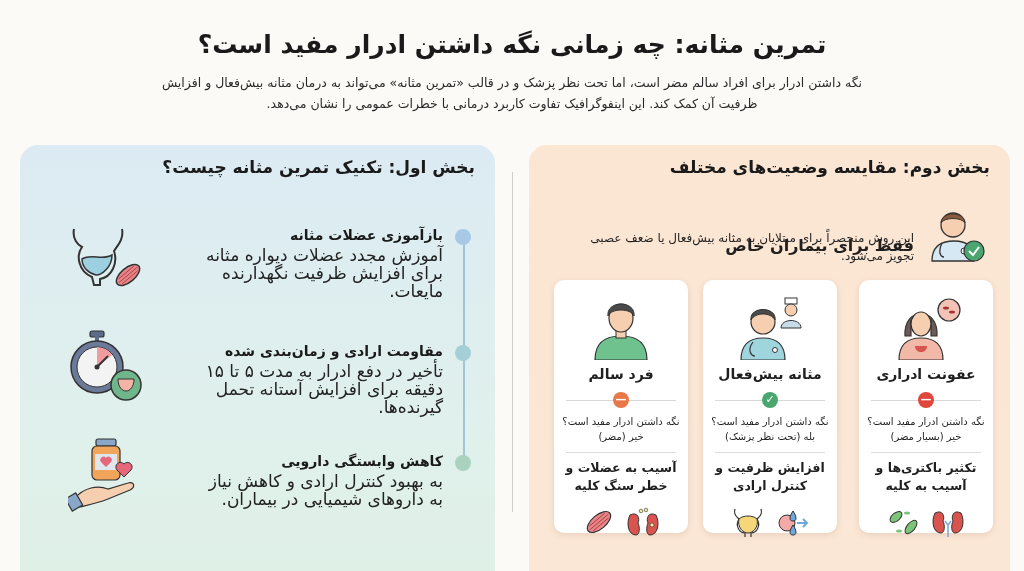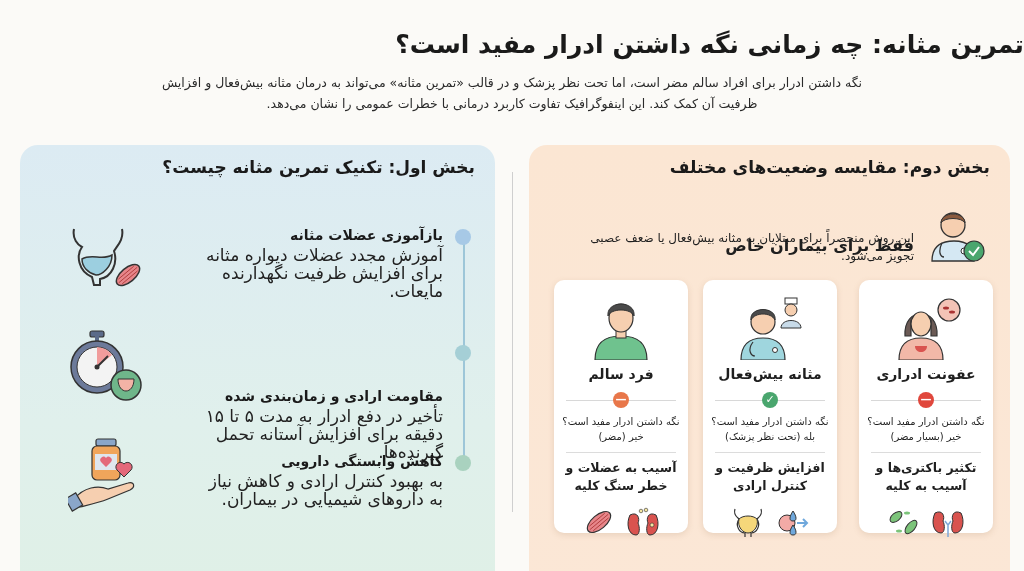--- a/index.html
+++ b/index.html
@@ -6,21 +6,21 @@
     html, body { width: 1024px; height: 571px; overflow: hidden; }
     body {
       background: #fbfaf7;
       font-family: "DejaVu Sans", "Liberation Sans", sans-serif;
       color: #1f1f1f;
       position: relative;
     }
     .header {
       position: absolute; top: 28px; left: 0; width: 1024px; text-align: center;
     }
-    .title { font-size: 25px; font-weight: bold; line-height: 34px; color: #1a1a1a; text-align: right; }
+    .title { font-size: 25px; font-weight: bold; line-height: 34px; color: #1a1a1a; }
     .subtitle {
       margin: 10px auto 0; width: 720px; font-size: 12.5px; line-height: 21px; color: #2a2a2a; 
     }
     .panel {
       position: absolute; top: 145px; height: 461px; border-radius: 18px;
     }
     .panel-left {
       left: 20px; width: 475px;
       background: linear-gradient(180deg, #dcebf3 0%, #e0f0ec 60%, #dff0e6 100%);
     }
@@ -93,21 +93,21 @@
         <g transform="rotate(-40 60 52)">
             <ellipse cx="60" cy="52" rx="14" ry="7" fill="#e7868a" stroke="#333" stroke-width="1.5"></ellipse>
         <path d="M48 52 H72 M50 49 H70 M50 55 H70" stroke="#a33" stroke-width="0.8"></path>
           </g>
       </svg>
     </div>
   </div>
 
   <div>
     <div class="step-dot" style="top:200px;background:#a5cfd6;"></div>
-    <div class="step-text" style="top:198px;margin-top:45px;">
+    <div class="step-text" style="top:198px;">
       <div class="step-title">مقاومت ارادی و زمان‌بندی شده</div>
       <div class="step-desc">تأخیر در دفع ادرار به مدت ۵ تا ۱۵ دقیقه برای افزایش آستانه تحمل گیرنده‌ها.</div>
     </div>
     <div class="step-icon" style="top:184px;">
       <svg width="80" height="75" viewBox="0 0 80 75">
         <rect x="22" y="2" width="14" height="6" rx="2" fill="#5b6b8a" stroke="#333" stroke-width="1.2"></rect>
         <rect x="27" y="7" width="4" height="6" fill="#5b6b8a"></rect>
         <circle cx="29" cy="38" r="26" fill="#6c7a9a" stroke="#333" stroke-width="1.5"></circle>
         <circle cx="29" cy="38" r="20" fill="#f3f3f3" stroke="#333" stroke-width="1"></circle>
         <path d="M29 38 L29 18 A20 20 0 0 1 44 26 Z" fill="#f19c9c"></path>

